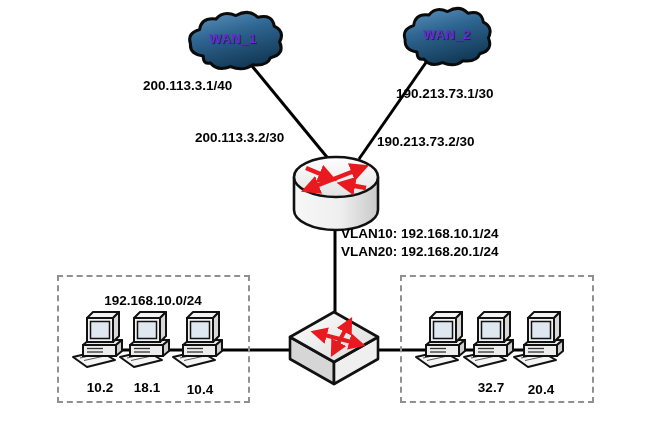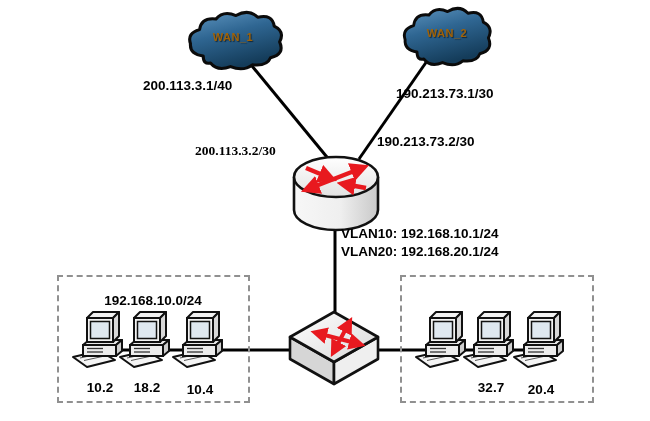--- a/index.html
+++ b/index.html
@@ -17,22 +17,22 @@
     font-size:13.5px;
     color:#000;
     white-space:nowrap;
     line-height:1.2;
   }
   .lbl.centered{transform:translateX(-50%);}
   .cloud-label{
     position:absolute;
     transform:translateX(-50%);
     font-weight:700;
-    font-size:11px;
-    color:#a16207;
+    font-size:13px;
+    color:#6d28d9;
     text-shadow:1px 1px 1px rgba(0,0,0,.55);
     letter-spacing:.5px;
     white-space:nowrap;
   }
   .dashed-box{
     position:absolute;
     border:2px dashed #909090;
     background:transparent;
   }
 </style>
@@ -126,27 +126,27 @@
   </svg>
 
   <div class="dashed-box" style="left:57px;top:275px;width:189px;height:124px;"></div>
   <div class="dashed-box" style="left:400px;top:275px;width:190px;height:124px;"></div>
 
   <div class="cloud-label" style="left:233px;top:31px;">WAN_1</div>
   <div class="cloud-label" style="left:447px;top:27px;">WAN_2</div>
 
   <div class="lbl" style="left:143px;top:78px;">200.113.3.1/40</div>
   <div class="lbl" style="left:396px;top:75px;margin-top:11px;">190.213.73.1/30</div>
-  <div class="lbl" style="left:195px;top:143px;font-family:Liberation Serif, serif;">200.113.3.2/30</div>
+  <div class="lbl" style="left:195px;top:130px;">200.113.3.2/30</div>
   <div class="lbl" style="left:377px;top:134px;">190.213.73.2/30</div>
   <div class="lbl" style="left:341px;top:226px;">VLAN10: 192.168.10.1/24</div>
   <div class="lbl" style="left:341px;top:244px;">VLAN20: 192.168.20.1/24</div>
 
   <div class="lbl centered" style="left:153px;top:293px;">192.168.10.0/24</div>
 
   <div class="lbl centered" style="left:100px;top:380px;">10.2</div>
-  <div class="lbl centered" style="left:147px;top:380px;">18.2</div>
+  <div class="lbl centered" style="left:147px;top:380px;">18.1</div>
   <div class="lbl centered" style="left:200px;top:382px;">10.4</div>
   <div class="lbl centered" style="left:443px;top:390px;margin-top:48px;">20.2</div>
   <div class="lbl centered" style="left:491px;top:380px;">32.7</div>
   <div class="lbl centered" style="left:541px;top:382px;">20.4</div>
 
 </div>
 
 </body></html>

